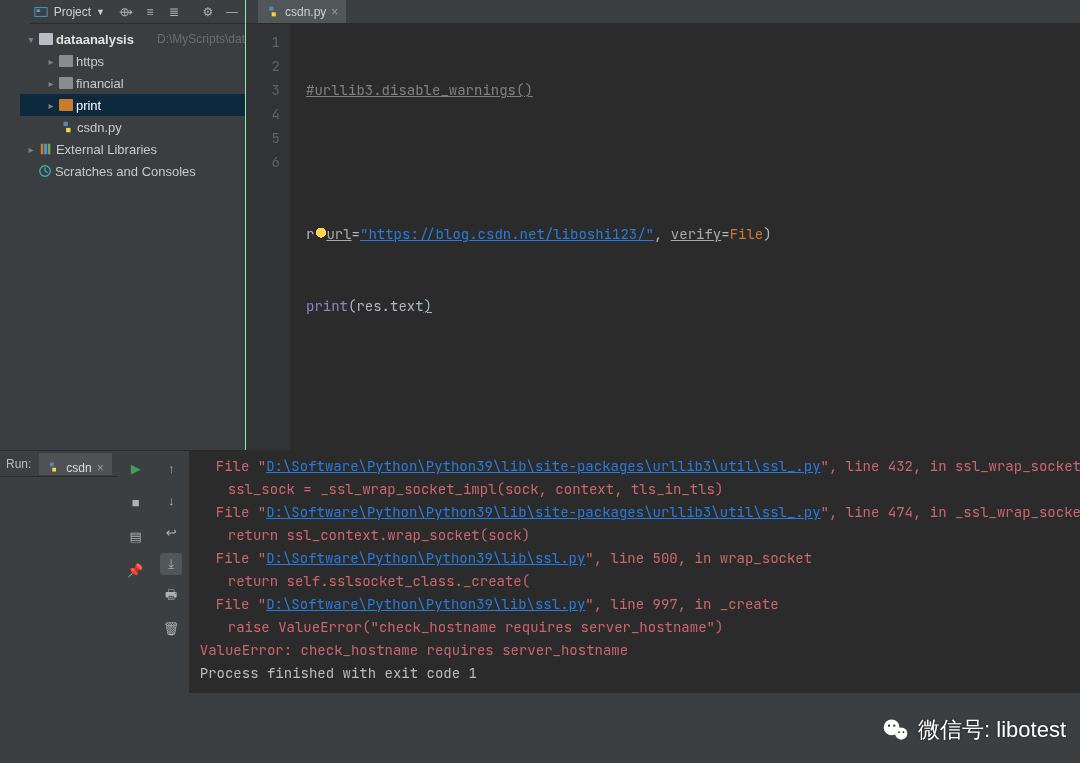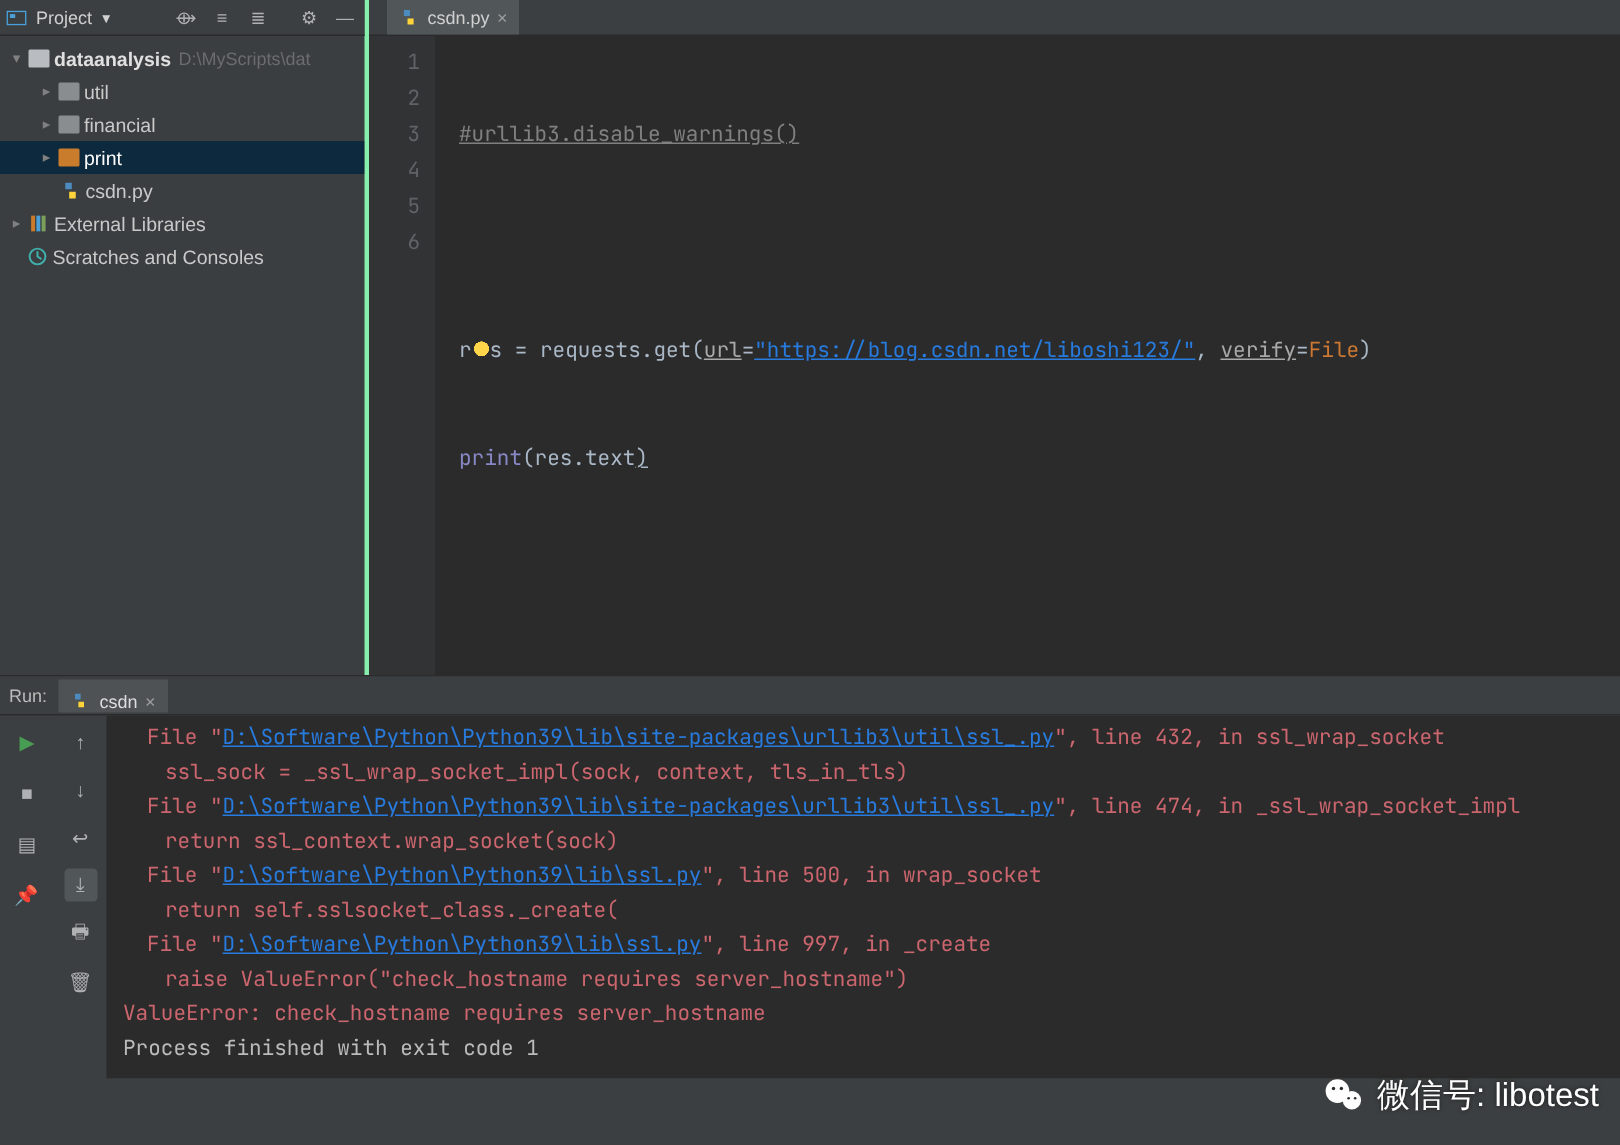--- a/index.html
+++ b/index.html
@@ -12,23 +12,24 @@
     display: flex;
     flex-direction: column;
   }
   .top {
     display: flex;
     height: 450px;
   }
   .project-panel {
     width: 246px;
     background: #3b3e40;
-    border-right: 3px solid #86efac;
+    border-right: 1px solid #86efac;
     display: flex;
     flex-direction: column;
+    align-items: flex-end;
   }
   .project-toolbar {
     height: 24px;
     display: flex;
     align-items: center;
     background: #3c3f41;
     border-bottom: 1px solid #2b2b2b;
     padding: 0 4px;
     gap: 6px;
   }
@@ -52,21 +53,21 @@
     padding-left: 6px; gap: 3px;
     white-space: nowrap;
   }
   .tree-row.selected { background: #0d293e; color:#fff; }
   .arrow { width: 10px; text-align:center; color:#808080; font-size:10px; }
   .dir-icon { width:14px; height:12px; background:#8a8d8f; border-radius:1px; }
   .dir-icon.root { background:#b9bdc1; }
   .dir-icon.venv { background:#c97c2b; }
   .py-icon { width:14px; height:14px; display:inline-block; }
   .lib-icon, .scratch-icon { width:14px; height:14px; display:inline-block; }
-  .path-dim { color:#6a6c6e; font-size:12px; margin-left:2px;}
+  .path-dim { color:#6a6c6e; font-size:12px; margin-left:20px;}
   .editor-area {
     flex: 1;
     display:flex;
     flex-direction: column;
     background: #2b2b2b;
     min-width:0;
   }
   .tabbar {
     height: 24px; background:#3c3f41; border-bottom:1px solid #2b2b2b;
     display:flex; align-items:flex-end;
@@ -97,21 +98,21 @@
   .link { color:#287bde; text-decoration: underline;}
   .builtin { color:#8888c6;}
   .param { color:#a9a9a9;text-decoration:underline; }
   .bulb {
     width:14px;height:14px;display:inline-block;
     background: radial-gradient(circle at 50% 40%, #ffd54a 0 45%, rgba(0,0,0,0) 46%);
     margin-right:-2px;
   }
   
   .run-container {
-    flex:1; display:flex; flex-direction:column;
+    flex:1; display:flex; flex-direction:row;
     border-top:1px solid #2b2b2b;
   }
   .run-header {
     height:26px; background:#3c3f41; display:flex; align-items:center;
     padding:0 6px; gap:8px; border-bottom:1px solid #2b2b2b;
   }
   .run-label { color:#bbb; font-size:12px;}
   .run-tab {
     display:flex; align-items:flex-end; gap:5px; padding:0 8px;
     height:22px; background:#4e5254; font-size:12px; color:#ddd;
@@ -181,21 +182,21 @@
     <div class="tree">
       <div class="tree-row">
         <span class="arrow">▾</span>
         <span class="dir-icon root"></span>
         <b style="color:#e0e0e0;">dataanalysis</b>
         <span class="path-dim">D:\MyScripts\dat</span>
       </div>
       <div class="tree-row" style="padding-left:26px">
         <span class="arrow">▸</span>
         <span class="dir-icon"></span>
-        <span>util</span>
+        <span>https</span>
       </div>
       <div class="tree-row" style="padding-left:26px">
         <span class="arrow">▸</span>
         <span class="dir-icon"></span>
         <span>financial</span>
       </div>
       <div class="tree-row selected" style="padding-left:26px">
         <span class="arrow">▸</span>
         <span class="dir-icon venv"></span>
         <span>print</span>
@@ -252,21 +253,21 @@
         <div>2</div>
         <div>3</div>
         <div>4</div>
         <div>5</div>
         <div>6</div>
       </div>
       <div class="code">
         <div class="line"><span class="cmt-u">#urllib3.disable_warnings()</span></div>
         <div class="line"></div>
         <div class="line">
-          <span>r</span><span class="bulb"></span><span>s = requests.get(</span><span class="param">url</span><span>=</span><span class="str link">"https://blog.csdn.net/liboshi123/"</span><span>, </span><span class="param">verify</span><span>=</span><span class="kw">File</span><span>)</span>
+          <span>r</span><span class="bulb"></span><span class="param">url</span><span>=</span><span class="str link">"https://blog.csdn.net/liboshi123/"</span><span>, </span><span class="param">verify</span><span>=</span><span class="kw">File</span><span>)</span>
         </div>
         <div class="line"><span class="builtin">print</span><span>(res.text</span><span style="text-decoration:underline;">)</span></div>
       </div>
     </div>
   </div>
 </div>
 
 <div class="run-container">
   <div class="run-header">
     <span class="run-label">Run:</span>

